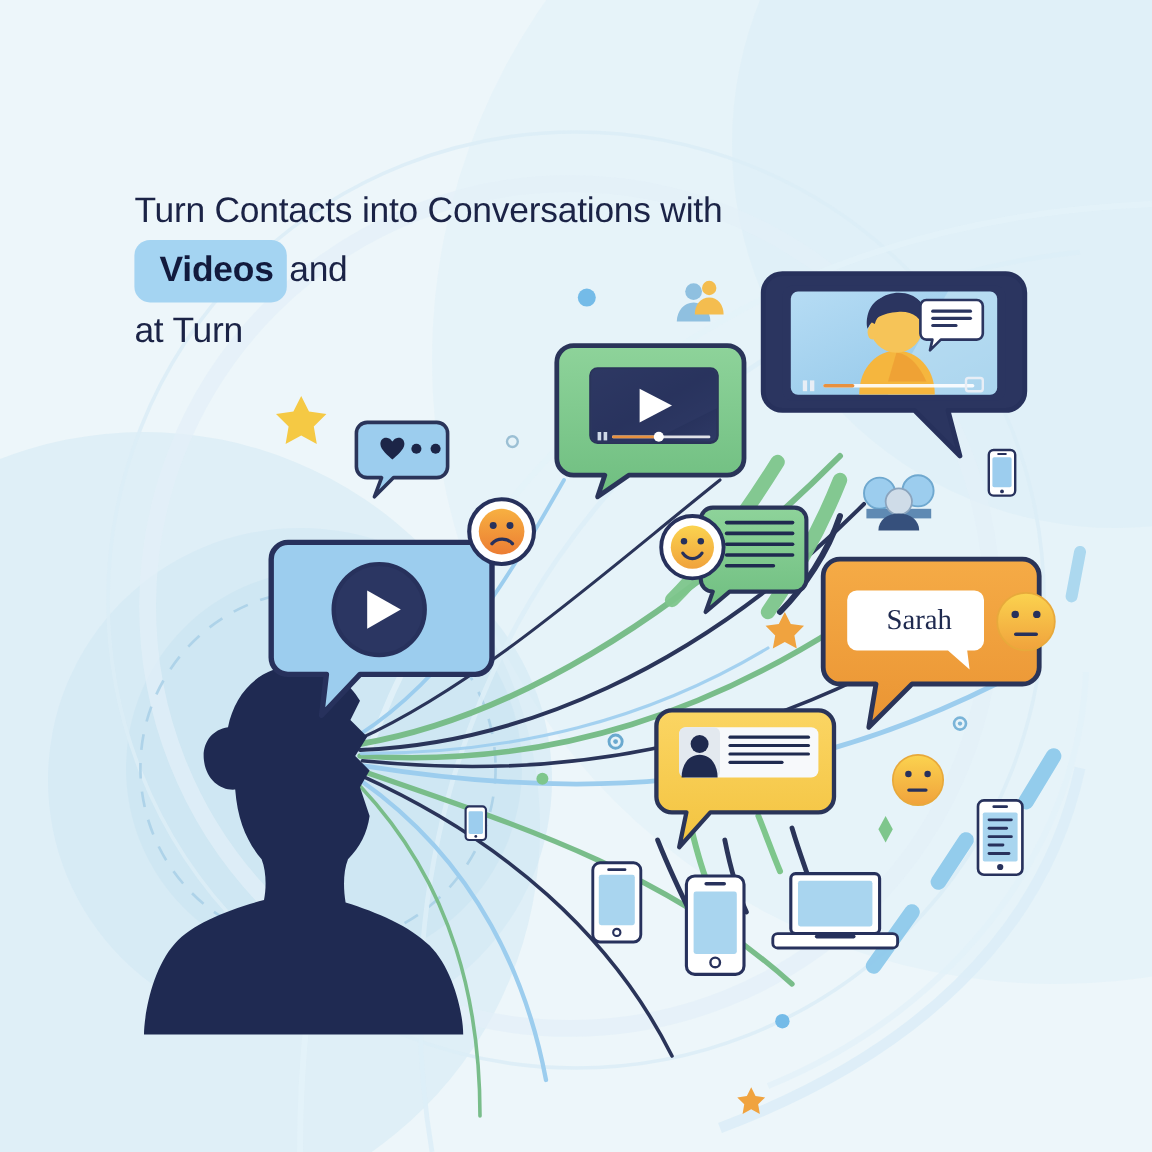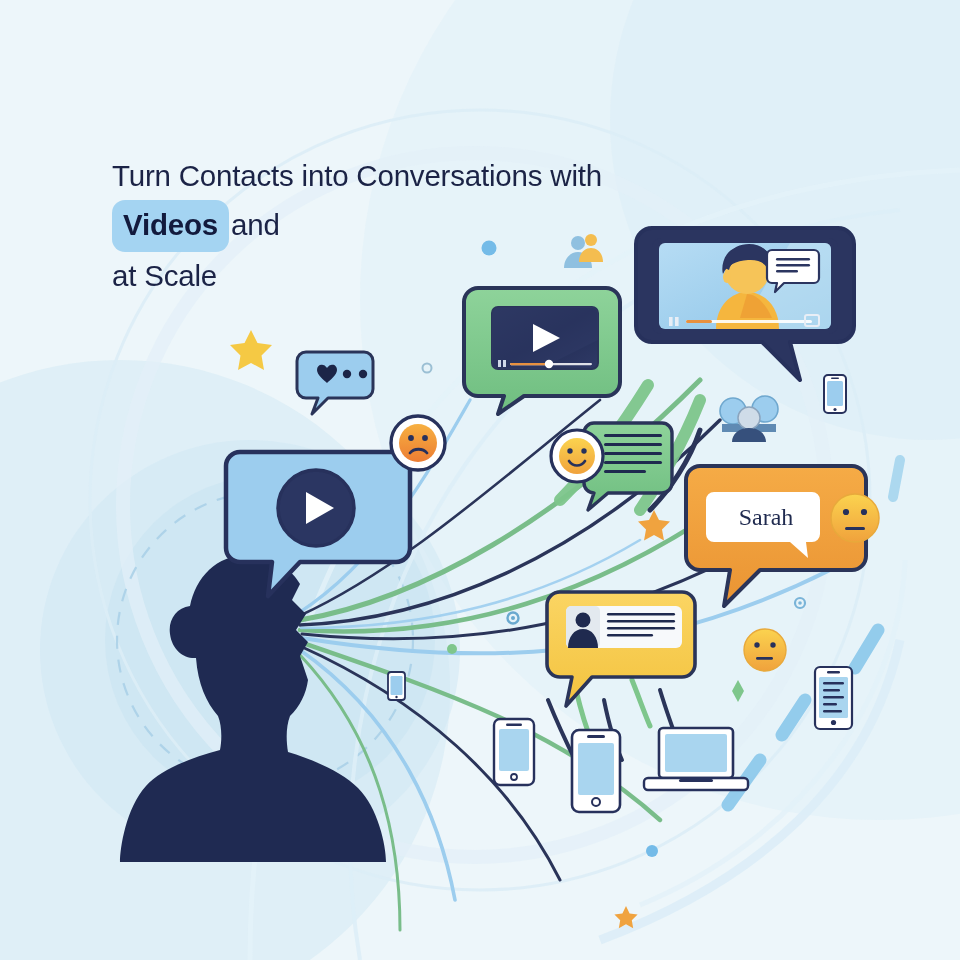--- a/index.html
+++ b/index.html
@@ -29,21 +29,21 @@
     z-index: 40;
     pointer-events: none;
   }
   .headline .ln { display: block; white-space: nowrap; }
   .pill {
     display: inline-block;
     background: #a4d4f2;
     color: #121a3d;
     font-weight: bold;
     border-radius: 13px;
-    padding: 1px 11px 3px 11px;
+    padding: 1px 11px 3px 21px;
     margin-right: 2px;
   }
 
   .overlay-text {
     position: absolute;
     z-index: 42;
     color: #1b2346;
     pointer-events: none;
   }
   
@@ -412,18 +412,18 @@
       <circle cx="800" cy="603" r="1.8" fill="#7ab4d8"></circle>
       <circle cx="652" cy="851" r="6" fill="#74bbe8"></circle>
       <circle cx="452" cy="649" r="5" fill="#7ec68c"></circle>
       <circle cx="728" cy="690" r="4" fill="#7ec68c" opacity="0"></circle>
     </g>
   </svg>
 
   <div class="headline">
     <span class="ln">Turn Contacts into Conversations with</span>
     <span class="ln"><span class="pill">Videos</span><span>and</span></span>
-    <span class="ln">at Scale</span>
+    <span class="ln">at Turn</span>
   </div>
 
   <div id="sarah-label" class="overlay-text">Sarah</div>
 
 </div>
 
 </body></html>

